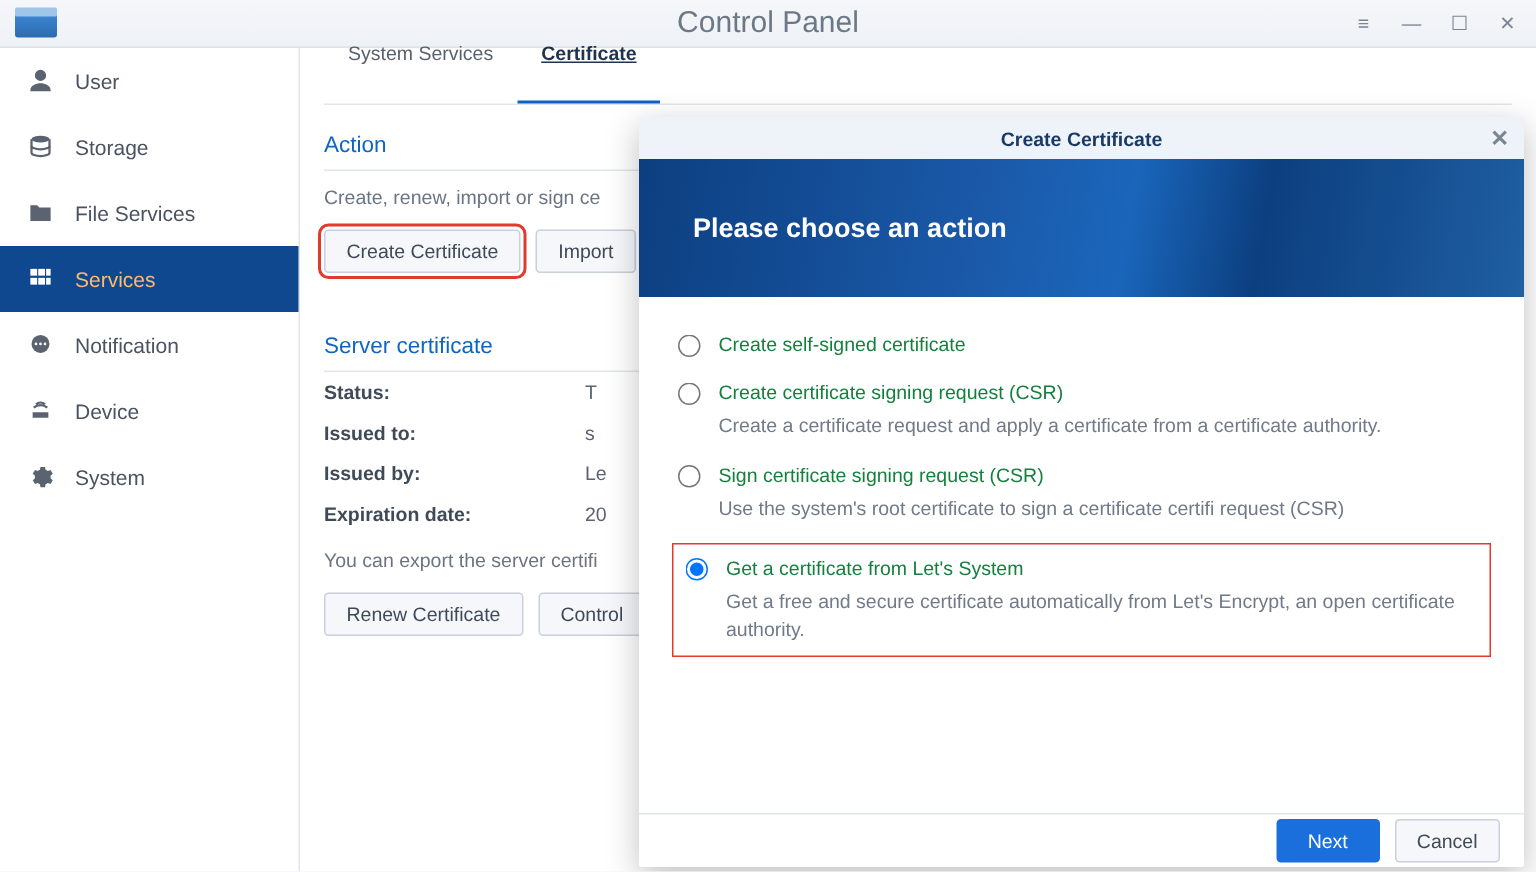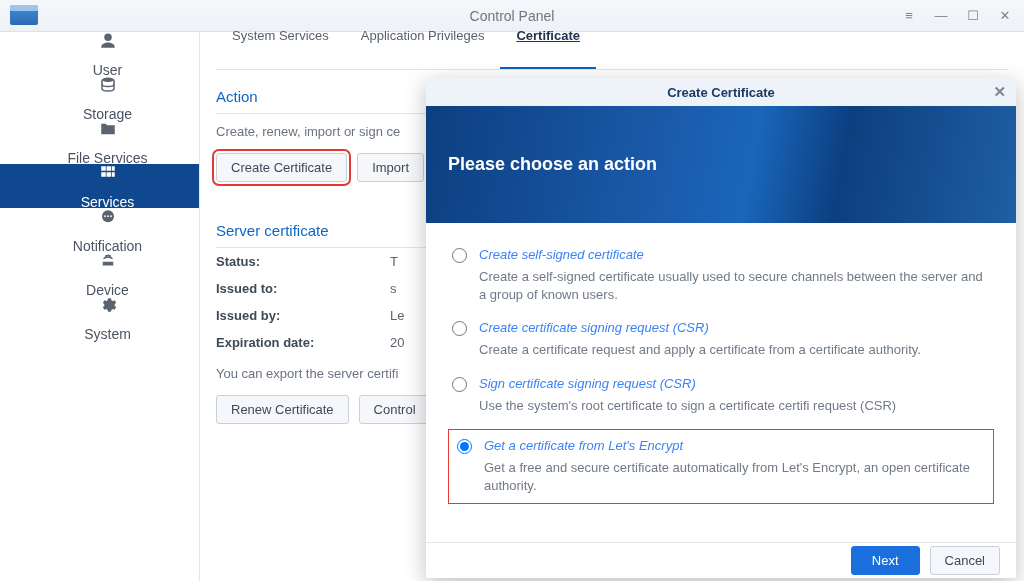--- a/index.html
+++ b/index.html
@@ -2,30 +2,30 @@
 <html><head>
   <meta charset="utf-8">
   <style>
     * { box-sizing: border-box; margin: 0; padding: 0; font-family: Arial, Helvetica, sans-serif; }
     body { width: 1024px; height: 581px; overflow: hidden; background: #ebeff4; position: relative; }
 
     
     .titlebar { height: 32px; background: linear-gradient(#f5f7fa, #eef1f6); border-bottom: 1px solid #dde2e9; display: flex; align-items: center; position: relative; }
     .titlebar .logo { width: 28px; height: 18px; margin-left: 10px; background: linear-gradient(#3c8ad8, #2e6bb0); border-radius: 2px; position: relative; }
     .titlebar .logo::after { content: ''; position: absolute; width: 28px; height: 6px; top: -2px; left: 0; background: #9fc5e8; border-radius: 1px; }
-    .titlebar .title { position: absolute; left: 50%; transform: translateX(-50%); color: #6d7886; font-size: 14px; }
+    .titlebar .title { position: absolute; left: 50%; transform: translateX(-50%); color: #6d7886; font-size: 20px; }
     .titlebar .controls { position: absolute; right: 6px; display: flex; gap: 6px; }
     .titlebar .controls span { width: 26px; height: 18px; display: inline-flex; align-items: center; justify-content: center; color: #7b8593; font-size: 13px; cursor: pointer; }
 
     
     .main { display: flex; height: calc(581px - 32px); }
     .sidebar { width: 200px; background: #fff; border-right: 1px solid #e2e6ec; }
-    .sidebar-item { height: 44px; display: flex; align-items: center; padding-left: 16px; color: #4a5361; font-size: 14px; cursor: pointer; gap: 12px; flex-direction: column; }
+    .sidebar-item { height: 44px; display: flex; align-items: center; padding-left: 16px; color: #4a5361; font-size: 14px; cursor: pointer; gap: 12px; }
     .sidebar-item .icon-slot { width: 22px; display: flex; justify-content: center; color: #5a636f; }
-    .sidebar-item.active { background: #0f488f; color: #ffffff; }
+    .sidebar-item.active { background: #0f488f; color: #fdba74; }
     .sidebar-item.active .icon-slot { color: #fff; }
 
     .content { flex: 1; background: #fff; padding: 0 16px; position: relative; }
     .tabs { display: flex; border-bottom: 1px solid #e2e6ec; height: 38px; align-items: flex-end; }
     .tab { padding: 24px 16px; font-size: 13px; color: #57616f; cursor: pointer; border-bottom: 2px solid transparent; }
     .tab.active { color: #20344f; font-weight: bold; border-bottom: 2px solid #0a63c4; text-decoration: underline; }
 
     .section { padding: 10px 0; }
     .section h3 { color: #0e66c3; font-size: 15px; font-weight: normal; padding: 8px 0; border-bottom: 1px solid #e2e6ec; }
     .section .desc { color: #6a7482; font-size: 13px; padding: 10px 0; }
@@ -34,26 +34,26 @@
     .btn.highlight-frame { outline: 2px solid #e23a2e; outline-offset: 2px; }
 
     .kv { display: flex; font-size: 13px; color: #495260; padding: 6px 0; gap: 4px; }
     .kv .k { width: 170px; color: #3f4a58; font-weight: bold; }
     .kv .v { flex: 1; color: #5a636f; }
 
     
     .modal { position: absolute; top: 78px; left: 426px; width: 590px; height: 500px; background: #fff; box-shadow: 0 6px 22px rgba(0,0,0,0.25); border-radius: 2px; display: flex; flex-direction: column; }
     .modal-titlebar { height: 28px; display: flex; align-items: center; justify-content: center; color: #1a3a66; font-weight: bold; font-size: 13px; position: relative; background: #eef3fa; }
     .modal-titlebar .close { position: absolute; right: 10px; color: #7b8593; font-size: 15px; cursor: pointer; }
-    .modal-hero { height: 117px; background: linear-gradient(100deg, #0c3f80 0%, #1b5aaa 40%, #1a66bb 55%, #0c3f80 70%, #1f5fa2 100%); display: flex; align-items: center; padding-left: 22px; color: #fff; font-size: 18px; font-weight: bold; }
+    .modal-hero { height: 92px; background: linear-gradient(100deg, #0c3f80 0%, #1b5aaa 40%, #1a66bb 55%, #0c3f80 70%, #1f5fa2 100%); display: flex; align-items: center; padding-left: 36px; color: #fff; font-size: 18px; font-weight: bold; }
     .modal-body { flex: 1; padding: 16px 22px 10px 22px; overflow: auto; }
     .opt { display: flex; gap: 12px; padding: 8px 4px; font-size: 13px; color: #2f3a47; }
     .opt input[type=radio] { width: 15px; height: 15px; margin-top: 1px; cursor: pointer; flex-shrink: 0; }
     .opt .opt-text { flex: 1; }
-    .opt .opt-label { color: #3b82f6; font-style: italic; }
+    .opt .opt-label { color: #15803d; }
     .opt .opt-desc { color: #707a88; padding-top: 6px; line-height: 1.4; }
     .opt.highlight-frame { border: 1px solid #e23a2e; margin-top: 6px; padding: 8px; }
 
     .modal-footer { height: 36px; border-top: 1px solid #e2e6ec; display: flex; align-items: center; justify-content: flex-end; gap: 10px; padding-right: 16px; }
     .btn.primary { background: #1a6fdc; border-color: #1a6fdc; color: #fff; padding: 6px 20px; }
   </style>
 </head>
 <body>
 
 <div class="titlebar">
@@ -135,21 +135,20 @@
             <path d="M12 8a4 4 0 1 0 4 4 4 4 0 0 0-4-4zm9 4a7 7 0 0 0-.1-1.2l2-1.6-2-3.4-2.4.9a7 7 0 0 0-2-1.2L16 3h-4l-.5 2.5a7 7 0 0 0-2 1.2l-2.4-.9-2 3.4 2 1.6A7 7 0 0 0 7 12a7 7 0 0 0 .1 1.2l-2 1.6 2 3.4 2.4-.9a7 7 0 0 0 2 1.2L12 21h4l.5-2.5a7 7 0 0 0 2-1.2l2.4.9 2-3.4-2-1.6A7 7 0 0 0 21 12z"></path>
           </svg>
         </span>
       <span>System</span>
     </div>
   </div>
 
   <div class="content">
     <div class="tabs">
       <div class="tab">System Services</div>
-      <div class="tab">Application Privileges</div>
       <div class="tab active">Certificate</div>
     </div>
 
     <div class="section">
       <h3>Action</h3>
       <div class="desc">Create, renew, import or sign ce</div>
       <div class="btnrow">
         <button class="btn highlight-frame">Create Certificate</button>
         <button class="btn">Import</button>
       </div>
@@ -188,41 +187,40 @@
     <span class="close">✕</span>
   </div>
   <div class="modal-hero">
     <span>Please choose an action</span>
   </div>
   <div class="modal-body">
     <div class="opt">
       <input type="radio" name="certopt" style="">
       <div class="opt-text">
         <div class="opt-label">Create self-signed certificate</div>
-        <div class="opt-desc">Create a self-signed certificate usually used to secure channels between the server and a group of known users.</div>
       </div>
     </div>
     <div class="opt">
       <input type="radio" name="certopt" style="">
       <div class="opt-text">
         <div class="opt-label">Create certificate signing request (CSR)</div>
         <div class="opt-desc">Create a certificate request and apply a certificate from a certificate authority.</div>
       </div>
     </div>
     <div class="opt">
       <input type="radio" name="certopt" style="">
       <div class="opt-text">
         <div class="opt-label">Sign certificate signing request (CSR)</div>
         <div class="opt-desc">Use the system's root certificate to sign a certificate certifi request (CSR)</div>
       </div>
     </div>
     <div class="opt highlight-frame">
       <input type="radio" name="certopt" checked="" style="">
       <div class="opt-text">
-        <div class="opt-label">Get a certificate from Let's Encrypt</div>
+        <div class="opt-label">Get a certificate from Let's System</div>
         <div class="opt-desc">Get a free and secure certificate automatically from Let's Encrypt, an open certificate authority.</div>
       </div>
     </div>
   </div>
   <div class="modal-footer">
     <button class="btn primary">Next</button>
     <button class="btn">Cancel</button>
   </div>
 </div>
 

